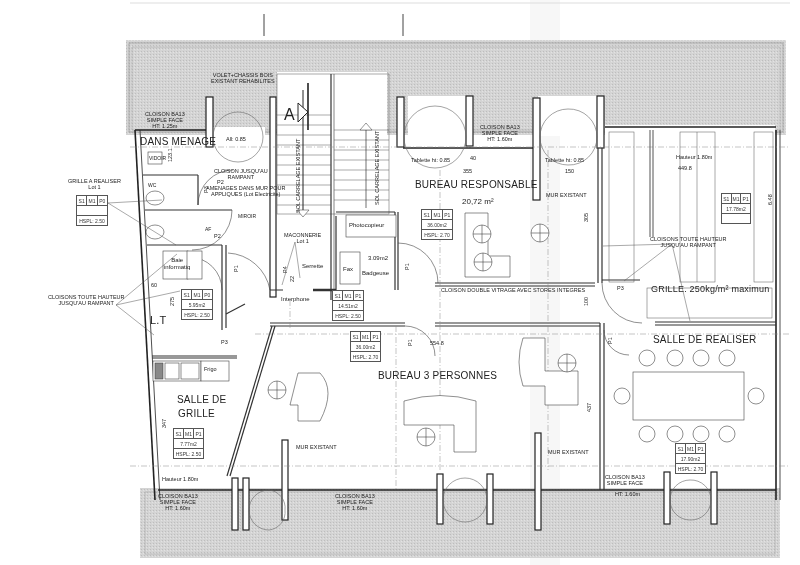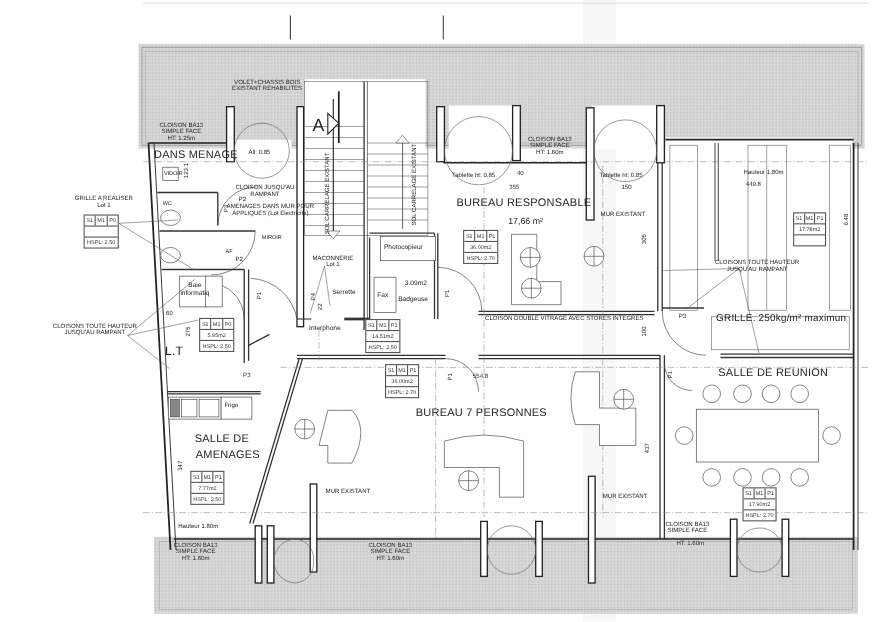--- a/index.html
+++ b/index.html
@@ -305,25 +305,25 @@
 <div class="lbl small" style="left:411px;top:158px;">Tablette ht: 0.85</div>
 <div class="lbl small" style="left:545px;top:158px;">Tablette ht: 0.85</div>
 <div class="lbl small" style="left:676px;top:155px;">Hauteur 1.80m</div>
 <div class="lbl small" style="left:463px;top:169px;">355</div>
 <div class="lbl small" style="left:565px;top:169px;">150</div>
 <div class="lbl small" style="left:678px;top:166px;">449.8</div>
 <div class="lbl small" style="left:470px;top:156px;">40</div>
 
 <div class="lbl room" style="left:140px;top:137px;font-size:10px;">DANS MENAGE</div>
 <div class="lbl room" style="left:415px;top:180px;font-size:10px;">BUREAU RESPONSABLE</div>
-<div class="lbl small" style="left:462px;top:198px;font-size:8px;">17,66 m²</div>
-<div class="lbl room" style="left:378px;top:371px;font-size:10px;">BUREAU 7 PERSONNES</div>
+<div class="lbl small" style="left:462px;top:198px;font-size:8px;">20,72 m²</div>
+<div class="lbl room" style="left:378px;top:371px;font-size:10px;">BUREAU 3 PERSONNES</div>
 <div class="lbl room" style="left:177px;top:395px;font-size:10px;">SALLE DE</div>
-<div class="lbl room" style="left:178px;top:409px;font-size:10px;">AMENAGES</div>
-<div class="lbl room" style="left:653px;top:335px;font-size:10px;">SALLE DE REUNION</div>
+<div class="lbl room" style="left:178px;top:409px;font-size:10px;">GRILLE</div>
+<div class="lbl room" style="left:653px;top:335px;font-size:10px;">SALLE DE REALISER</div>
 <div class="lbl room" style="left:150px;top:315px;font-size:11px;">L.T</div>
 <div class="lbl room" style="left:651px;top:285px;font-size:9px;">GRILLE. 250kg/m² maximun</div>
 
 <div class="lbl note" style="left:68px;top:178px;white-space:pre;">GRILLE A REALISER
 Lot 1</div>
 <div class="lbl note" style="left:214px;top:168px;white-space:pre;">CLOISON JUSQU'AU
 RAMPANT</div>
 <div class="lbl note" style="left:206px;top:185px;white-space:pre;">AMENAGES DANS MUR POUR
 APPLIQUES (Lot Electricite)</div>
 <div class="lbl note" style="left:48px;top:294px;white-space:pre;">CLOISONS TOUTE HAUTEUR

